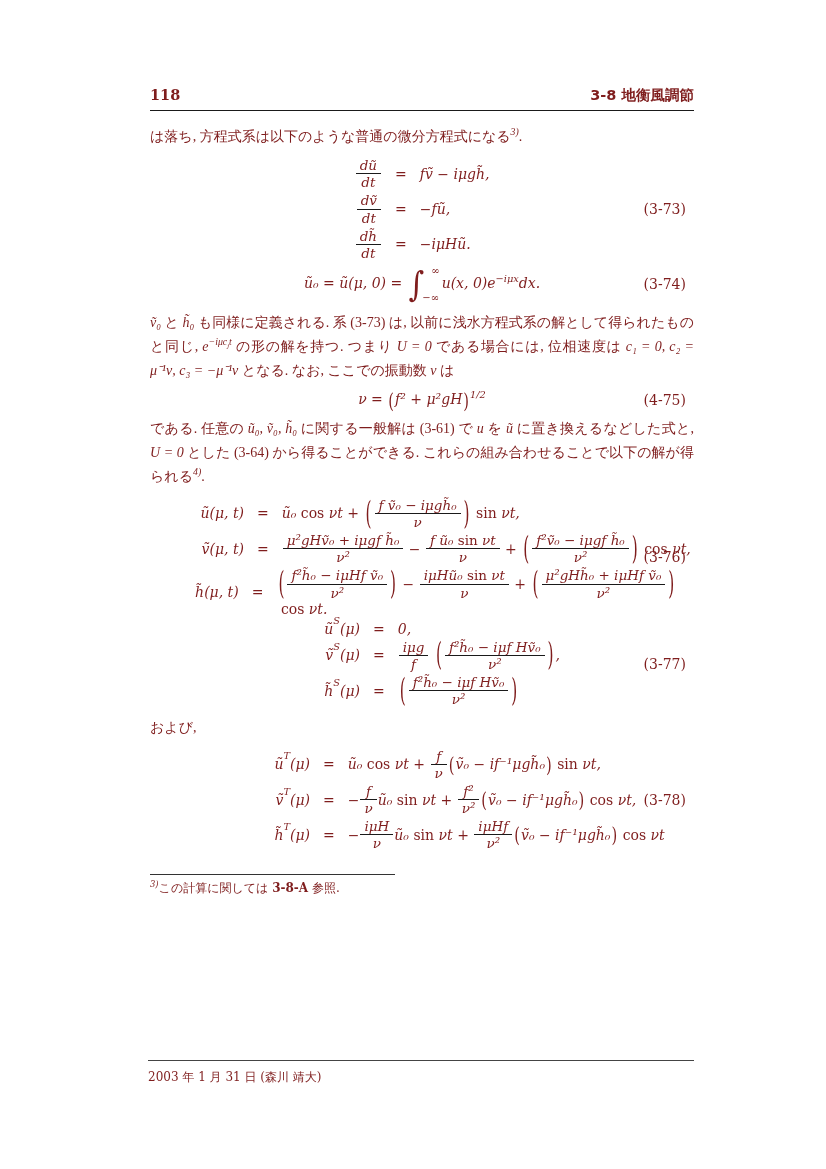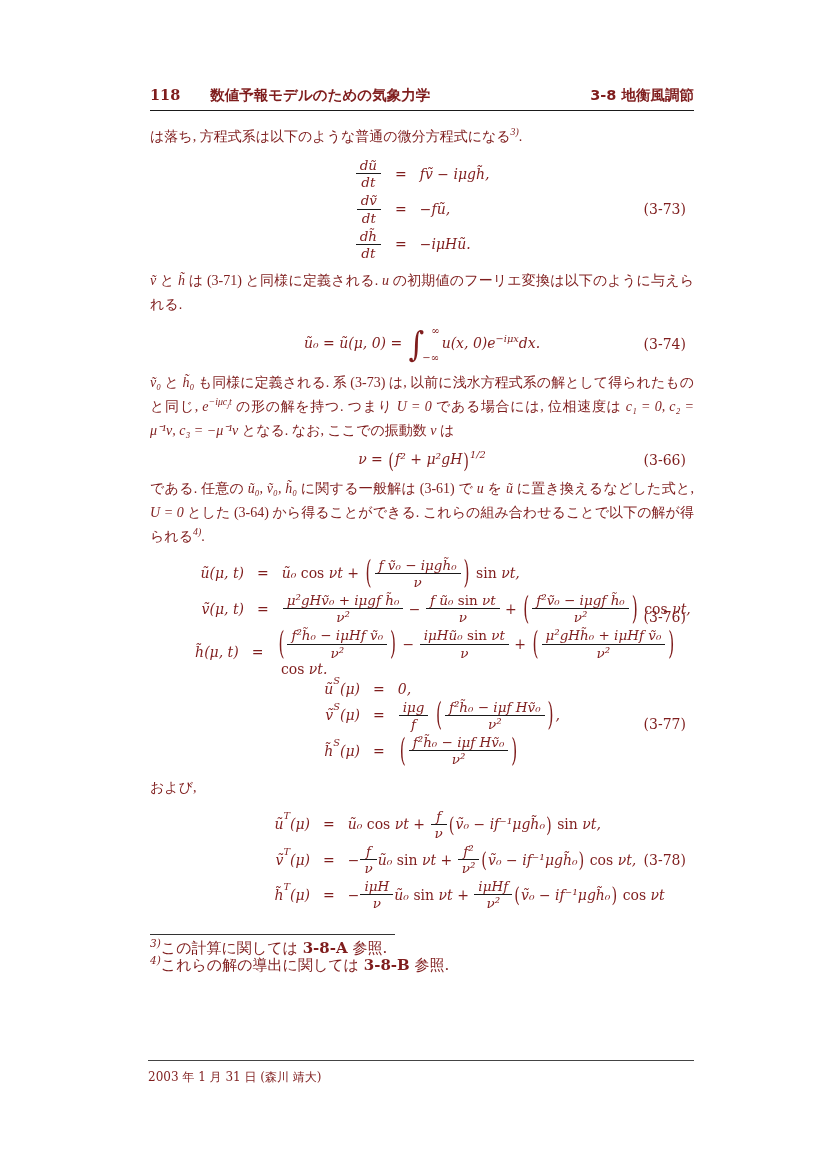--- a/index.html
+++ b/index.html
@@ -42,62 +42,59 @@
   .eq .rel{padding:0 13px;}
   .eq .rhs{display:inline-flex;align-items:center;flex-wrap:wrap;}
   .eqnum{position:absolute;right:8px;top:50%;transform:translateY(-50%);font-style:normal;}
   .eq-373{padding-left:198px;}  .eq-373 .lhs{--lw:34px;}
   .eq-376{padding-left:22px;}   .eq-376 .lhs{--lw:72px;}
   .eq-377{padding-left:152px;}  .eq-377 .lhs{--lw:58px;}
   .eq-378{padding-left:98px;}   .eq-378 .lhs{--lw:62px;}
   
   .fnblock{margin-top:22px;}
   .fnrule{width:245px;border-top:1px solid #333;margin-bottom:5px;}
-  .footnote{font-size:15px;line-height:17px;white-space:pre-wrap;}
+  .footnote{font-size:12px;line-height:17px;white-space:pre-wrap;}
   
   .footer{position:absolute;left:148px;width:546px;top:1060px;border-top:1px solid #444;padding-top:8px;font-size:12px;}
 </style>
 </head>
 <body>
 
 <div class="page">
   <div class="content">
 
     <div class="header">
       <span class="pgnum">118</span>
-      <span class="btitle">数値予報モデルのための気象力学</span>
       <span class="section">3-8 地衡風調節</span>
     </div>
 
     <p class="para"><span class="mr">は落ち, 方程式系は以下のような普通の微分方程式になる</span><sup><span class="mi">3)</span></sup><span class="mr">.</span></p>
 
     <div class="eq eq-373"><div class="eqrow"><span class="lhs"><span class="frac"><span class="num"><span class="mi">dũ</span></span><span class="den"><span class="mi">dt</span></span></span></span><span class="rel">=</span><span class="rhs"><span class="mi">fṽ − iμgh̃,</span></span></div><div class="eqrow"><span class="lhs"><span class="frac"><span class="num"><span class="mi">dṽ</span></span><span class="den"><span class="mi">dt</span></span></span></span><span class="rel">=</span><span class="rhs"><span class="mi">−fũ,</span></span></div><div class="eqrow"><span class="lhs"><span class="frac"><span class="num"><span class="mi">dh̃</span></span><span class="den"><span class="mi">dt</span></span></span></span><span class="rel">=</span><span class="rhs"><span class="mi">−iμHũ.</span></span></div><span class="eqnum">(3-73)</span></div>
 
-    <p class="para"><span class="mi">ṽ</span><span class="mr"> と </span><span class="mi">h̃</span><span class="mr"> は (3-71) と同様に定義される. </span><span class="mi">u</span><span class="mr"> の初期値のフーリエ変換は以下のように与えられる.</span></p>
 
     <div class="eq"><div class="eqrow center"><span class="ctr"><span class="mi">ũ₀ = ũ(μ, 0) = </span><span class="intw"><span class="ints">∫</span><span class="intl"><span class="hi">∞</span><span class="lo">−∞</span></span></span><span class="mi">u(x, 0)e</span><sup><span class="mi">−iμx</span></sup><span class="mi">dx.</span></span></div><span class="eqnum">(3-74)</span></div>
 
     <p class="para"><span class="mi">ṽ₀</span><span class="mr"> と </span><span class="mi">h̃₀</span><span class="mr"> も同様に定義される. 系 (3-73) は, 以前に浅水方程式系の解として得られたものと同じ, </span><span class="mi">e</span><sup><span class="mi">−iμc</span><sub class="mi"><span class="mi">j</span></sub><span class="mi">t</span></sup><span class="mr"> の形の解を持つ. つまり </span><span class="mi">U = 0</span><span class="mr"> である場合には, 位相速度は </span><span class="mi">c₁ = 0, c₂ = μ⁻¹ν, c₃ = −μ⁻¹ν</span><span class="mr"> となる. なお, ここでの振動数 </span><span class="mi">ν</span><span class="mr"> は</span></p>
 
-    <div class="eq"><div class="eqrow center"><span class="ctr"><span class="mi">ν = </span><span class="medp">(</span><span class="mi">f² + μ²gH</span><span class="medp">)</span><sup><span class="mi">1/2</span></sup></span></div><span class="eqnum">(3-66)</span></div>
+    <div class="eq"><div class="eqrow center"><span class="ctr"><span class="mi">ν = </span><span class="medp">(</span><span class="mi">f² + μ²gH</span><span class="medp">)</span><sup><span class="mi">1/2</span></sup></span></div><span class="eqnum">(4-75)</span></div>
 
     <p class="para"><span class="mr">である. 任意の </span><span class="mi">ũ₀, ṽ₀, h̃₀</span><span class="mr"> に関する一般解は (3-61) で </span><span class="mi">u</span><span class="mr"> を </span><span class="mi">ũ</span><span class="mr"> に置き換えるなどした式と, </span><span class="mi">U = 0</span><span class="mr"> とした (3-64) から得ることができる. これらの組み合わせることで以下の解が得られる</span><sup><span class="mi">4)</span></sup><span class="mr">.</span></p>
 
     <div class="eq eq-376"><div class="eqrow"><span class="lhs"><span class="mi">ũ(μ, t)</span></span><span class="rel">=</span><span class="rhs"><span class="mi">ũ₀ </span><span class="mr">cos</span><span class="mi"> νt + </span><span class="bigp">(</span><span class="frac"><span class="num"><span class="mi">f ṽ₀ − iμgh̃₀</span></span><span class="den"><span class="mi">ν</span></span></span><span class="bigp">)</span><span class="mr"> sin</span><span class="mi"> νt,</span></span></div><div class="eqrow"><span class="lhs"><span class="mi">ṽ(μ, t)</span></span><span class="rel">=</span><span class="rhs"><span class="frac"><span class="num"><span class="mi">μ²gHṽ₀ + iμgf h̃₀</span></span><span class="den"><span class="mi">ν²</span></span></span><span class="mi"> − </span><span class="frac"><span class="num"><span class="mi">f ũ₀ </span><span class="mr">sin</span><span class="mi"> νt</span></span><span class="den"><span class="mi">ν</span></span></span><span class="mi"> + </span><span class="bigp">(</span><span class="frac"><span class="num"><span class="mi">f²ṽ₀ − iμgf h̃₀</span></span><span class="den"><span class="mi">ν²</span></span></span><span class="bigp">)</span><span class="mr"> cos</span><span class="mi"> νt,</span></span></div><div class="eqrow"><span class="lhs"><span class="mi">h̃(μ, t)</span></span><span class="rel">=</span><span class="rhs"><span class="bigp">(</span><span class="frac"><span class="num"><span class="mi">f²h̃₀ − iμHf ṽ₀</span></span><span class="den"><span class="mi">ν²</span></span></span><span class="bigp">)</span><span class="mi"> − </span><span class="frac"><span class="num"><span class="mi">iμHũ₀ </span><span class="mr">sin</span><span class="mi"> νt</span></span><span class="den"><span class="mi">ν</span></span></span><span class="mi"> + </span><span class="bigp">(</span><span class="frac"><span class="num"><span class="mi">μ²gHh̃₀ + iμHf ṽ₀</span></span><span class="den"><span class="mi">ν²</span></span></span><span class="bigp">)</span><span class="mr"> cos</span><span class="mi"> νt.</span></span></div><span class="eqnum">(3-76)</span></div>
 
 
     <div class="eq eq-377"><div class="eqrow"><span class="lhs"><span class="mi">ũ</span><sub class="mi"><span class="mi">S</span></sub><span class="mi">(μ)</span></span><span class="rel">=</span><span class="rhs"><span class="mi">0,</span></span></div><div class="eqrow"><span class="lhs"><span class="mi">ṽ</span><sub class="mi"><span class="mi">S</span></sub><span class="mi">(μ)</span></span><span class="rel">=</span><span class="rhs"><span class="frac"><span class="num"><span class="mi">iμg</span></span><span class="den"><span class="mi">f</span></span></span><span class="mi"> </span><span class="bigp">(</span><span class="frac"><span class="num"><span class="mi">f²h̃₀ − iμf Hṽ₀</span></span><span class="den"><span class="mi">ν²</span></span></span><span class="bigp">)</span><span class="mi">,</span></span></div><div class="eqrow"><span class="lhs"><span class="mi">h̃</span><sub class="mi"><span class="mi">S</span></sub><span class="mi">(μ)</span></span><span class="rel">=</span><span class="rhs"><span class="bigp">(</span><span class="frac"><span class="num"><span class="mi">f²h̃₀ − iμf Hṽ₀</span></span><span class="den"><span class="mi">ν²</span></span></span><span class="bigp">)</span></span></div><span class="eqnum">(3-77)</span></div>
 
     <p class="para"><span class="mr">および,</span></p>
 
     <div class="eq eq-378"><div class="eqrow"><span class="lhs"><span class="mi">ũ</span><sub class="mi"><span class="mi">T</span></sub><span class="mi">(μ)</span></span><span class="rel">=</span><span class="rhs"><span class="mi">ũ₀ </span><span class="mr">cos</span><span class="mi"> νt + </span><span class="frac"><span class="num"><span class="mi">f</span></span><span class="den"><span class="mi">ν</span></span></span><span class="medp">(</span><span class="mi">ṽ₀ − if⁻¹μgh̃₀</span><span class="medp">)</span><span class="mr"> sin</span><span class="mi"> νt,</span></span></div><div class="eqrow"><span class="lhs"><span class="mi">ṽ</span><sub class="mi"><span class="mi">T</span></sub><span class="mi">(μ)</span></span><span class="rel">=</span><span class="rhs"><span class="mi">−</span><span class="frac"><span class="num"><span class="mi">f</span></span><span class="den"><span class="mi">ν</span></span></span><span class="mi">ũ₀ </span><span class="mr">sin</span><span class="mi"> νt + </span><span class="frac"><span class="num"><span class="mi">f²</span></span><span class="den"><span class="mi">ν²</span></span></span><span class="medp">(</span><span class="mi">ṽ₀ − if⁻¹μgh̃₀</span><span class="medp">)</span><span class="mr"> cos</span><span class="mi"> νt,</span></span></div><div class="eqrow"><span class="lhs"><span class="mi">h̃</span><sub class="mi"><span class="mi">T</span></sub><span class="mi">(μ)</span></span><span class="rel">=</span><span class="rhs"><span class="mi">−</span><span class="frac"><span class="num"><span class="mi">iμH</span></span><span class="den"><span class="mi">ν</span></span></span><span class="mi">ũ₀ </span><span class="mr">sin</span><span class="mi"> νt + </span><span class="frac"><span class="num"><span class="mi">iμHf</span></span><span class="den"><span class="mi">ν²</span></span></span><span class="medp">(</span><span class="mi">ṽ₀ − if⁻¹μgh̃₀</span><span class="medp">)</span><span class="mr"> cos</span><span class="mi"> νt</span></span></div><span class="eqnum">(3-78)</span></div>
 
     <div class="fnblock">
       <div class="fnrule"></div>
       <div class="footnote"><sup><span class="mi">3)</span></sup><span class="mr">この計算に関しては </span><span class="mb">3-8-A</span><span class="mr"> 参照.</span></div>
-      <div class="footnote"><sup><span class="mi">4)</span></sup><span class="mr">これらの解の導出に関しては </span><span class="mb">3-8-B</span><span class="mr"> 参照.</span></div>
     </div>
   </div>
 
   <div class="footer">
     <span>2003 年 1 月 31 日 (森川 靖大)</span>
   </div>
 </div>
 
 </body></html>

